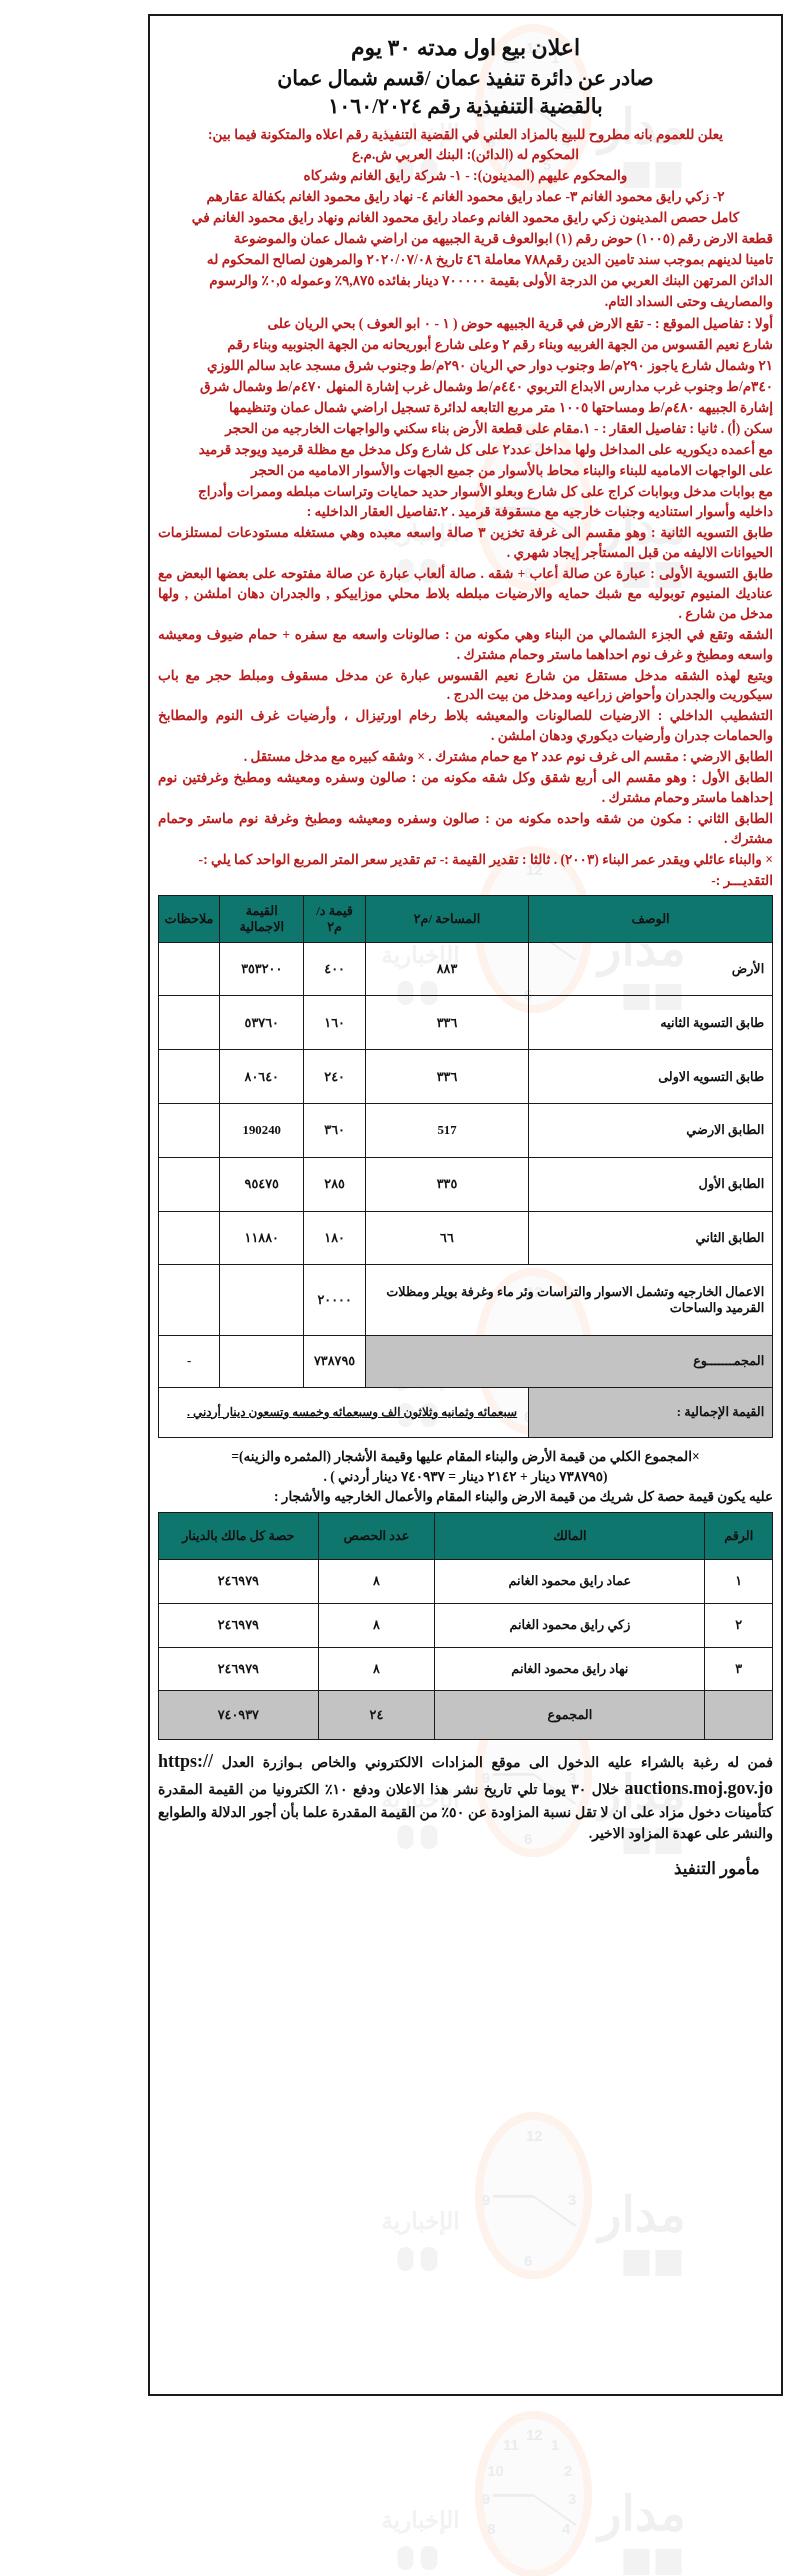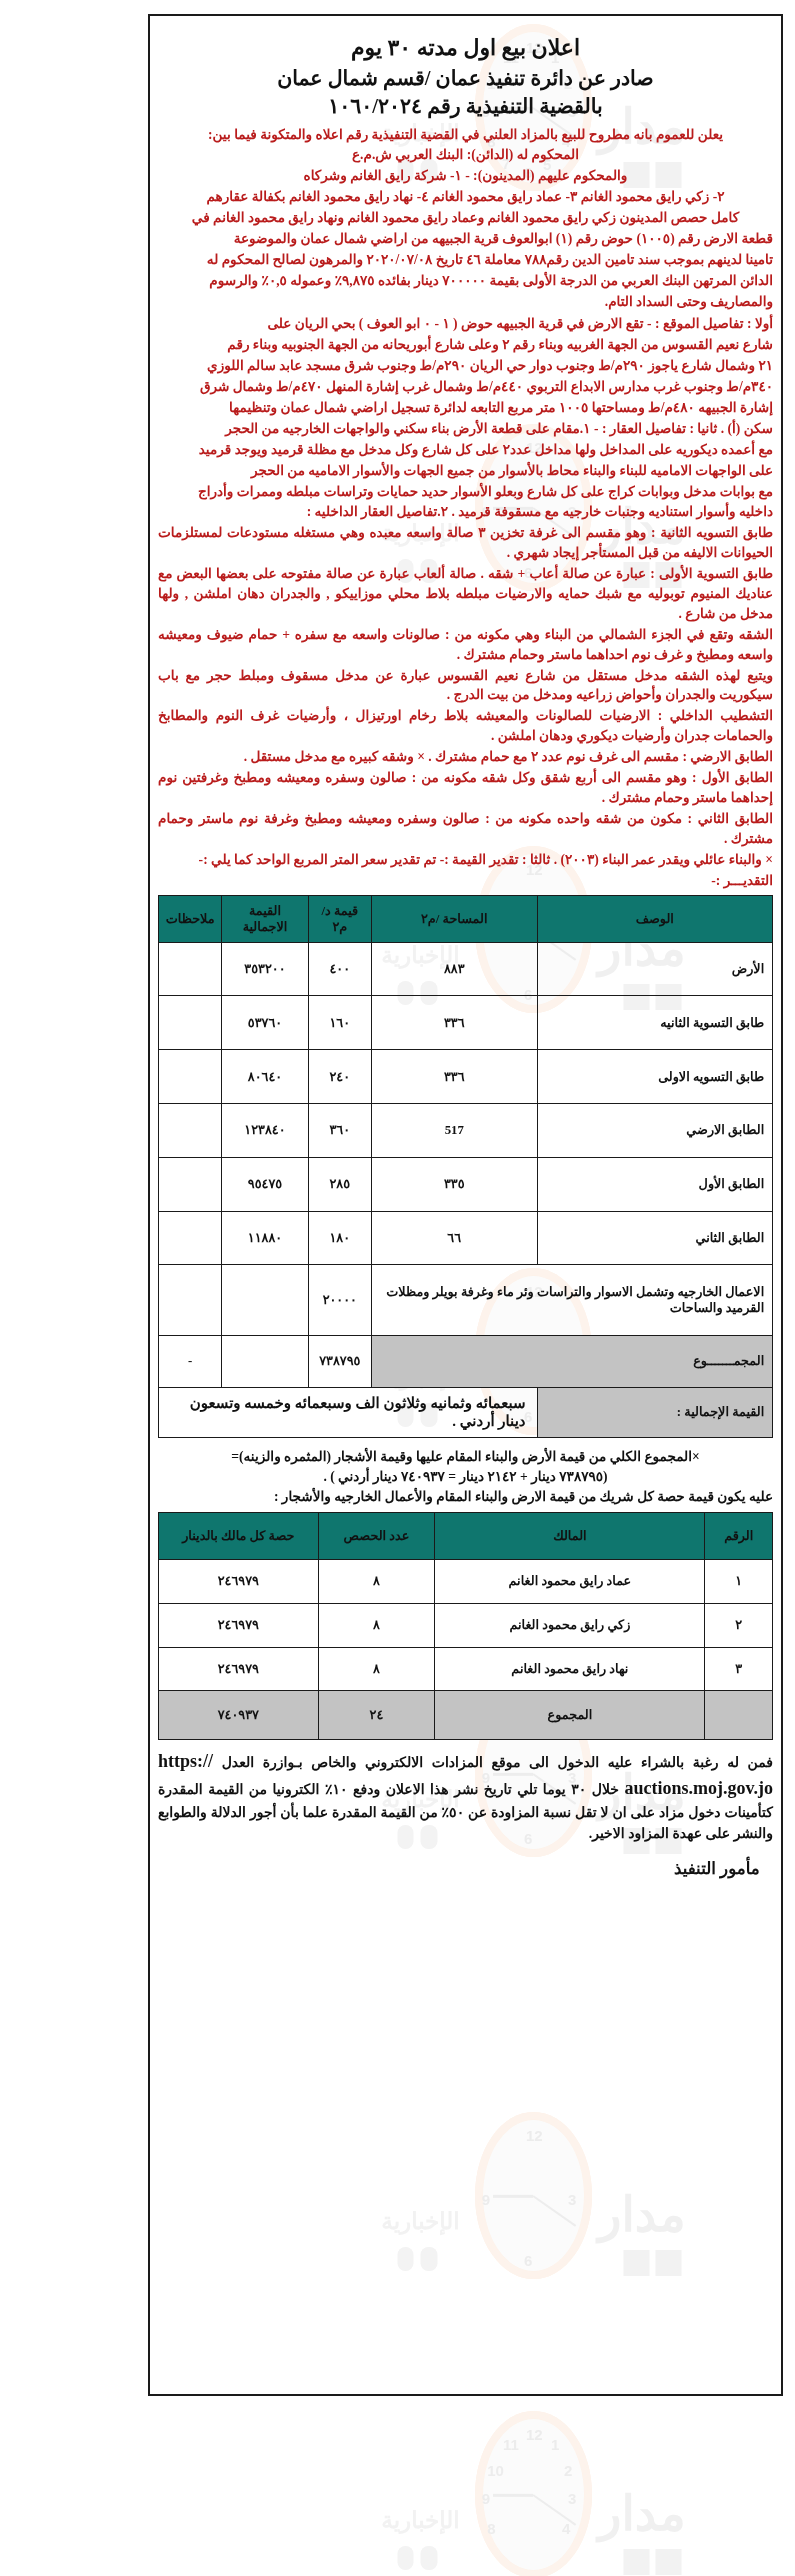--- a/index.html
+++ b/index.html
@@ -147,21 +147,21 @@
     text-align:center;
   }
   .est-table td{ height:44px; text-align:center; }
   .est-table td.desc{ text-align:right; padding-right:7.8px; }
   .est-table tr.tall td{ height:61px; }
   .est-table td.gray{ background:#c3c3c3; }
   .row-total td{ background:#c3c3c3; height:42px; }
   .row-total td.num{ background:#fff; }
   .row-words td{ height:40px; }
   .row-words td.label{ background:#c3c3c3; text-align:right; padding-right:7.8px; }
-  .row-words td.words{ text-align:right; padding-right:11px; font-size:15px;}
+  .row-words td.words{ text-align:right; padding-right:11px; font-size:12px;text-decoration:underline;}
 
   .owners-table td{ height:34px; text-align:center; }
   .owners-table td.name{ text-align:center; }
   .owners-table tr.sum td{ background:#c3c3c3; height:39px; }
 
   .sum-note{ margin-top:9px; }
   .note-line{
     font-size:13.6px;
     font-weight:bold;
     line-height:1.5;
@@ -455,21 +455,21 @@
             <td class="desc">طابق التسويه الاولى</td>
             <td>٣٣٦</td>
             <td>٢٤٠</td>
             <td>٨٠٦٤٠</td>
             <td></td>
           </tr>
           <tr>
             <td class="desc">الطابق الارضي</td>
             <td>517</td>
             <td>٣٦٠</td>
-            <td>١٢٣٨٤٠</td>
+            <td>190240</td>
             <td></td>
           </tr>
           <tr>
             <td class="desc">الطابق الأول</td>
             <td>٣٣٥</td>
             <td>٢٨٥</td>
             <td>٩٥٤٧٥</td>
             <td></td>
           </tr>
           <tr>

